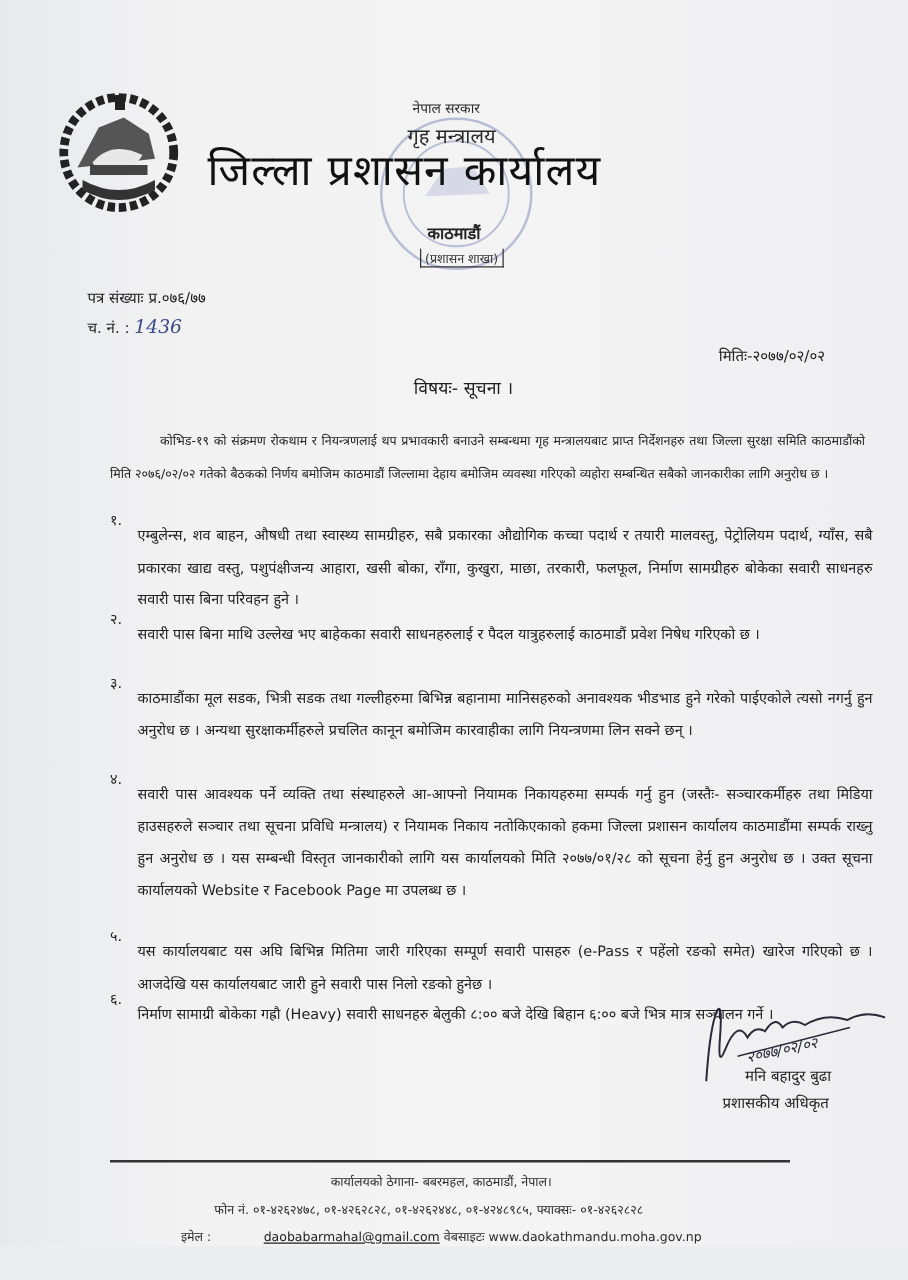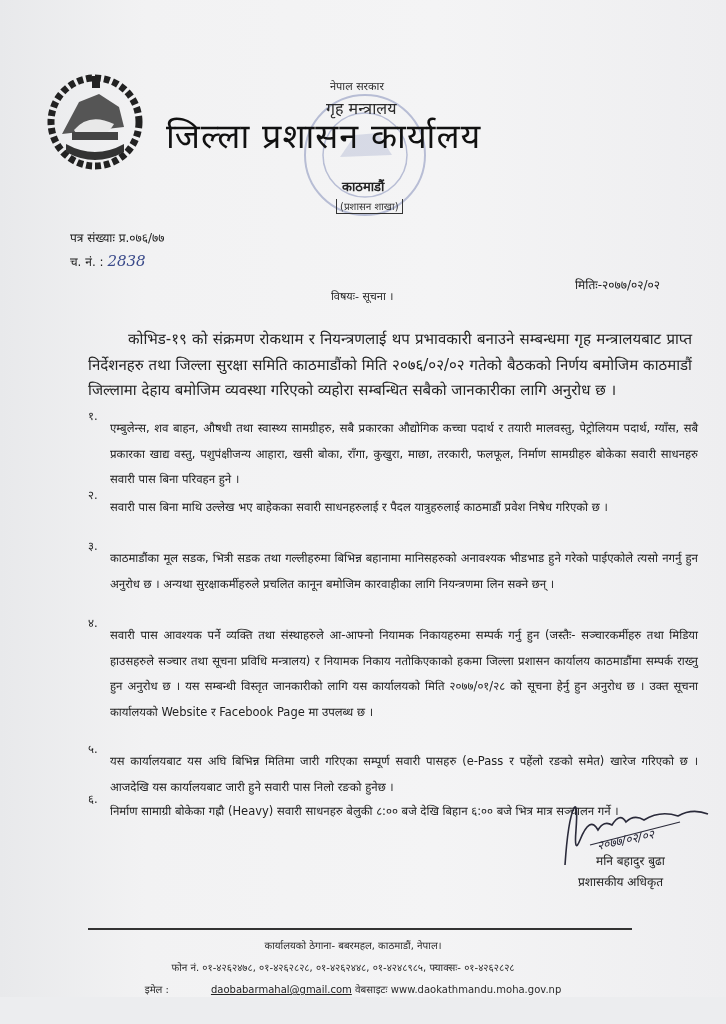--- a/index.html
+++ b/index.html
@@ -32,24 +32,24 @@
     }
     .stamp {
       position: absolute; left: 300px; top: 85px; width: 130px; height: 140px;
       border-radius: 50%; opacity: 0.35;
     }
     .meta { position: absolute; font-size: 12px; color: #222; }
     .letter-no { left: 70px; top: 229px; }
     .dispatch-no { left: 70px; top: 252px; }
     .dispatch-no .hand { font-family: "DejaVu Serif", serif; font-style: italic; color: #3a4a8a; font-size: 15px; }
     .date { left: 575px; top: 276px; }
-    .subject { position: absolute; left: 331px; top: 288px; font-size: 11px; }
+    .subject { position: absolute; left: 331px; top: 300px; font-size: 14px; }
     .body-text {
-      position: absolute; left: 88px; width: 604px; font-size: 15px; line-height: 25.5px;
-      text-align: justify; color: #222;
+      position: absolute; left: 88px; width: 604px; font-size: 10px; line-height: 25.5px;
+      text-align: justify; color: #222; margin-top: 14px;
     }
     .intro { top: 327px; text-indent: 40px; }
     .item { position: absolute; left: 88px; width: 610px; font-size: 11.5px; line-height: 25.5px; color: #222; }
     .item .num { position: absolute; left: 0; top: 0; }
     .item .txt { display: block; padding-left: 22px; text-align: justify; margin-top: 12px; }
     .i1 { top: 404px; }
     .i2 { top: 483px; }
     .i3 { top: 534px; }
     .i4 { top: 611px; }
     .i5 { top: 737px; }
@@ -91,21 +91,21 @@
   <div class="office-title">जिल्ला प्रशासन कार्यालय</div>
   <div class="district">काठमाडौं</div>
   <div class="branch">(प्रशासन शाखा)</div>
 
   <div class="meta letter-no">
     <span>पत्र संख्याः</span>
     <span>प्र.०७६/७७</span>
   </div>
   <div class="meta dispatch-no">
     <span>च. नं. :</span>
-    <span class="hand">2838</span>
+    <span class="hand">1436</span>
   </div>
   <div class="meta date">
     <span>मितिः-</span><span>२०७७/०२/०२</span>
   </div>
 
   <div class="subject">विषयः- सूचना ।</div>
 
   <div class="body-text intro">कोभिड-१९ को संक्रमण रोकथाम र नियन्त्रणलाई थप प्रभावकारी बनाउने सम्बन्धमा गृह मन्त्रालयबाट प्राप्त निर्देशनहरु तथा जिल्ला सुरक्षा समिति काठमाडौंको मिति २०७६/०२/०२ गतेको बैठकको निर्णय बमोजिम काठमाडौं जिल्लामा देहाय बमोजिम व्यवस्था गरिएको व्यहोरा सम्बन्धित सबैको जानकारीका लागि अनुरोध छ ।</div>
 
   <div class="item i1">

